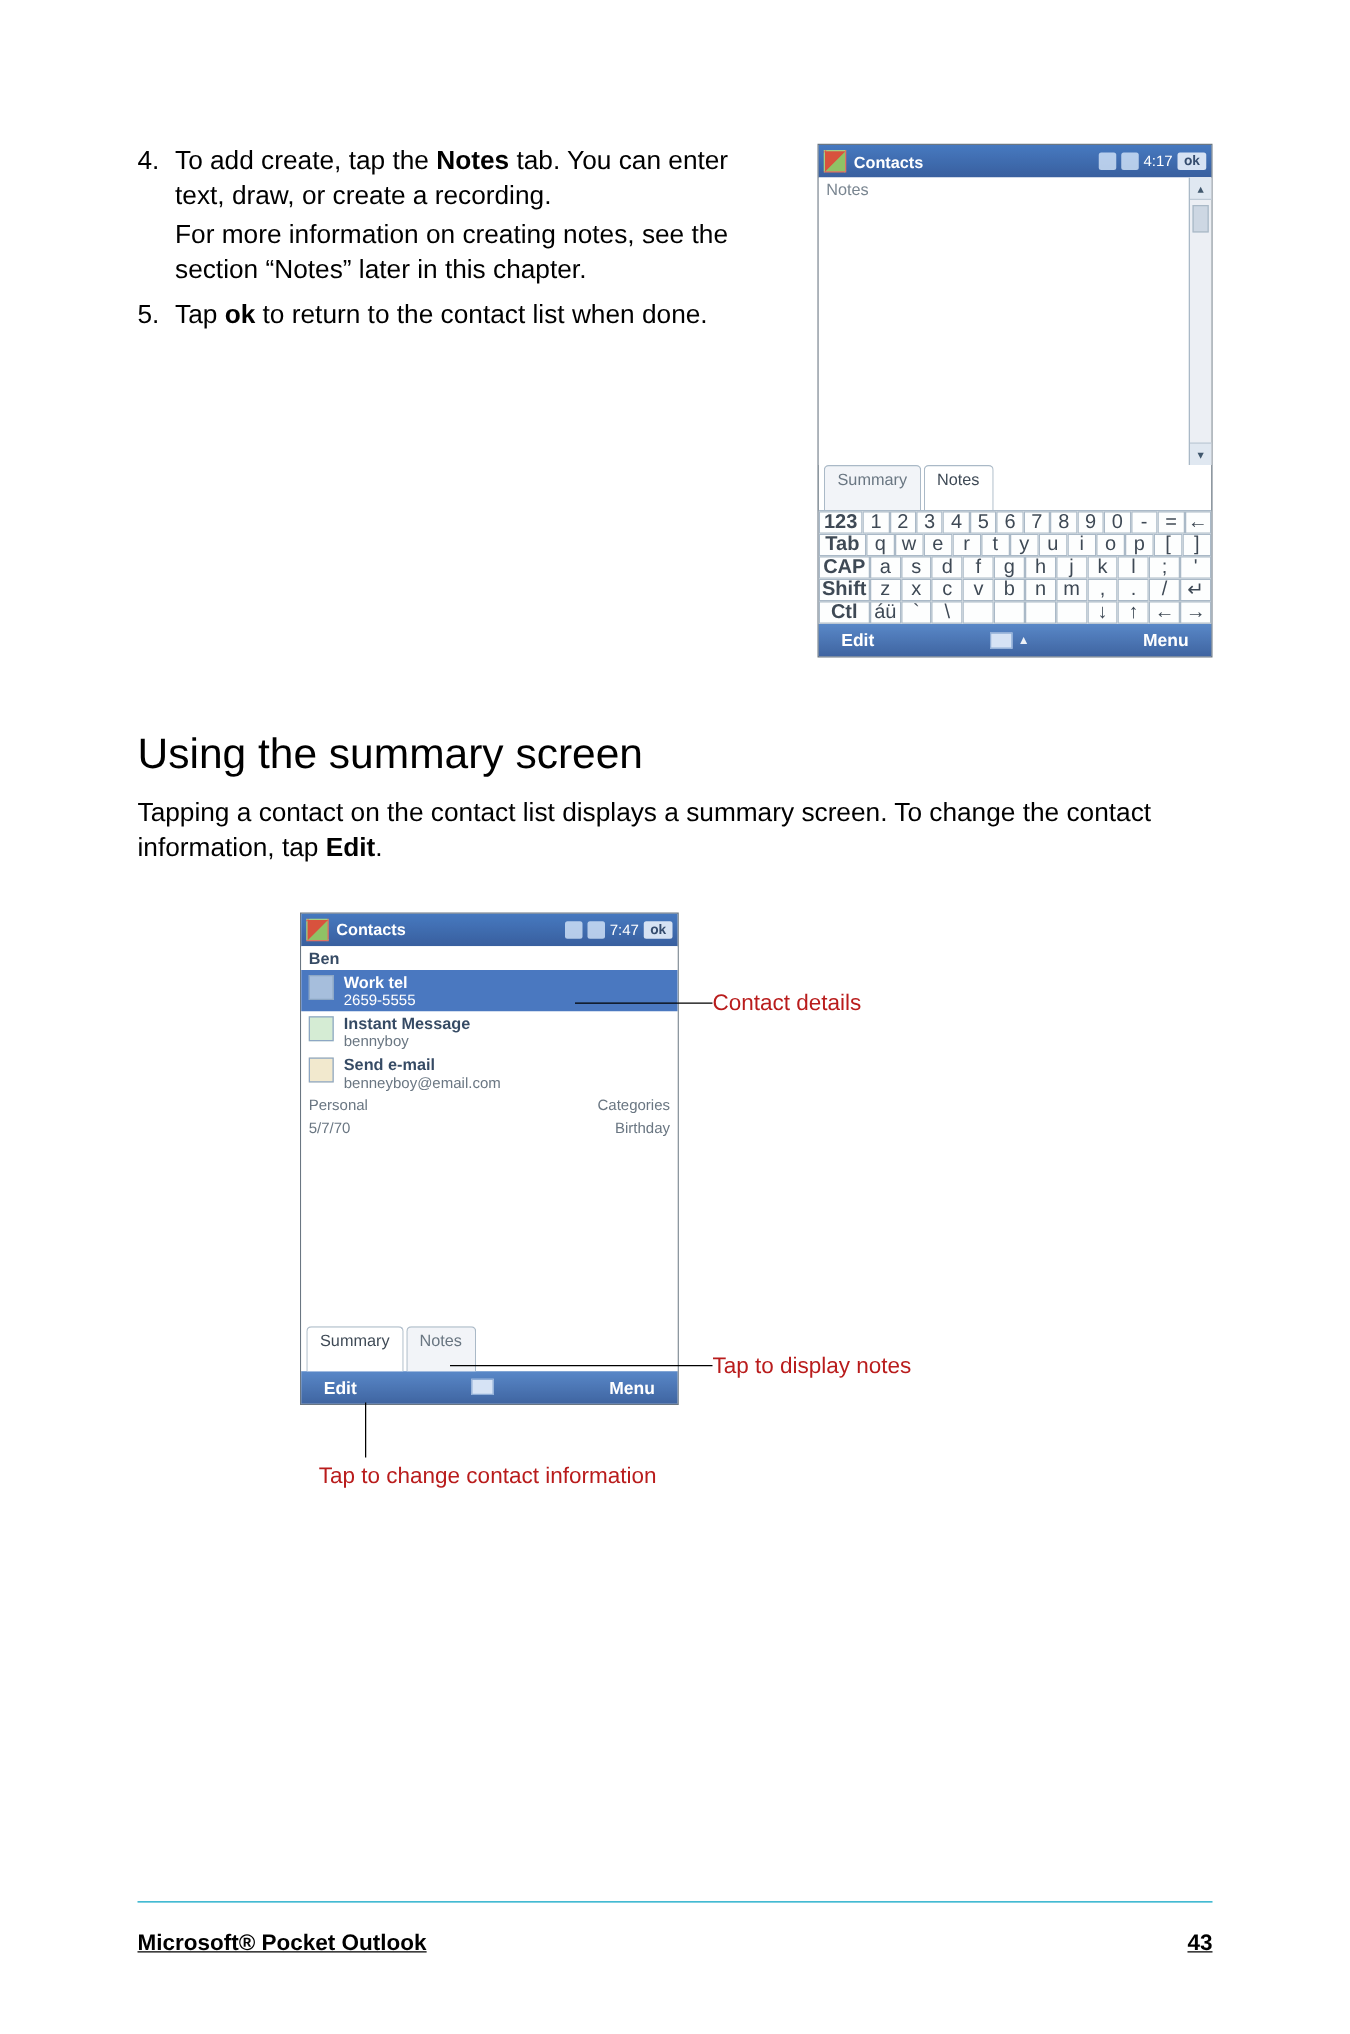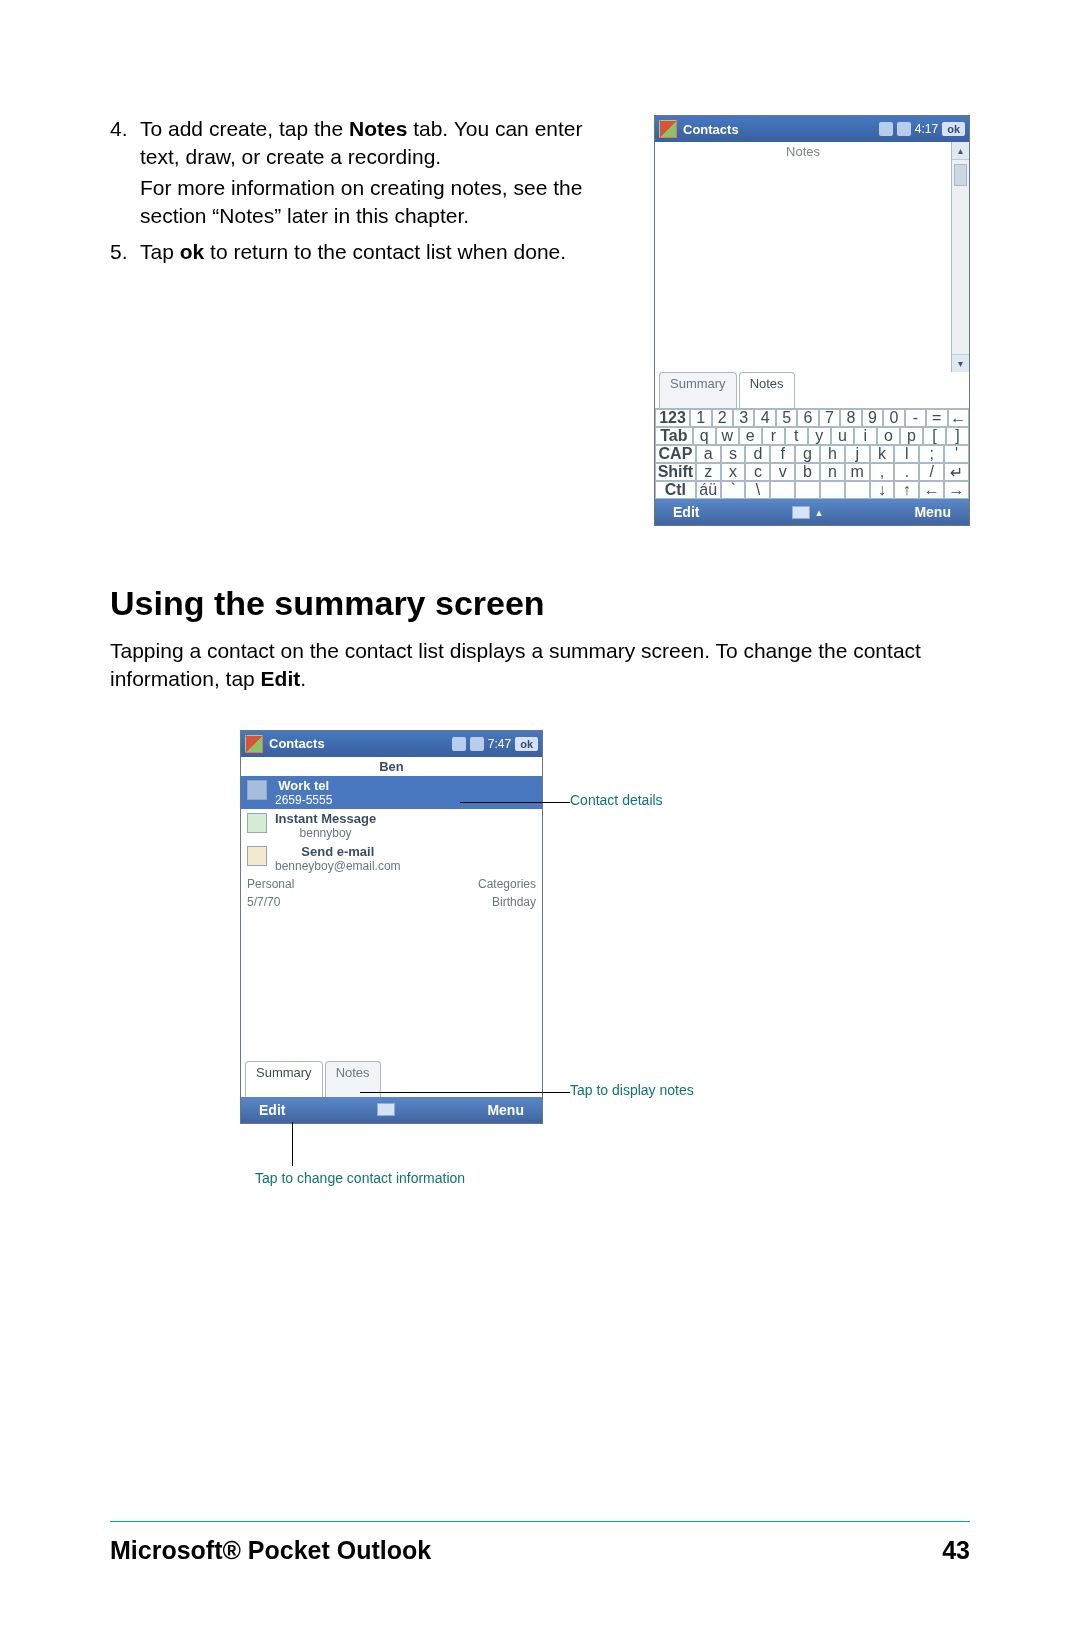--- a/index.html
+++ b/index.html
@@ -31,21 +31,21 @@
 
   
   .ppc {
     width: 316px;
     border: 1px solid #5a6b7b;
     background: #fff;
     font-family: Tahoma, Arial, sans-serif;
     font-size: 13px;
     color: #2b3a4a;
   }
-  .ppc.faded { filter: opacity(0.92) saturate(0.8); text-align: center; }
+  .ppc.faded { filter: opacity(0.92) saturate(0.8); }
   .titlebar {
     height: 26px;
     background: linear-gradient(#2a6fcf,#1e52a8);
     color: #fff;
     display: flex;
     align-items: center;
     padding: 0 4px;
     gap: 6px;
     font-weight: bold;
     font-size: 13px;
@@ -86,43 +86,43 @@
 
   
   .osk { border-top:1px solid #9fb4c6; display:grid; grid-template-rows:repeat(5,18px); font-size:16px; color:#2b3a4a;}
   .osk .row { display:flex; }
   .osk .key { flex:1; border:0.5px solid #9fb4c6; display:flex; align-items:center; justify-content:center; background:#fdfefe;}
   .osk .key.wide { flex: 1.7; font-weight:bold;}
 
   
   h2.section {
     font-size: 34px;
-    font-weight: bold;
+    font-weight: normal;
     margin: 58px 0 14px 0;
   }
   p.body { font-size: 21px; line-height: 1.35; }
 
   
   .shot2-wrap { position: relative; margin: 36px 0 0 130px; width: 700px; height: 510px; }
   .shot2-wrap .ppc { width: 303px; }
-  .callout { position:absolute; font-size:14px; color:#0f766e; }
+  .callout { position:absolute; font-size:18px; color:#b91c1c; }
   .callout .line-h { position:absolute; height:1px; background:#000; }
   .callout .line-v { position:absolute; width:1px; background:#000; }
 
   .contact-item { display:flex; gap:8px; padding:2px 6px; align-items:flex-start; border-bottom:0;}
   .contact-item .ic { width:20px; height:20px; border:1px solid #7da0c8; background:#d7e6f7; flex-shrink:0; margin-top:2px;}
   .contact-item .txt b { font-size:13px; color:#1f3b5e;}
   .contact-item .txt span { font-size:12px; color:#5a6b7b; display:block;}
   .contact-item.sel { background:#2f6dcf; }
   .contact-item.sel b, .contact-item.sel span { color:#fff;}
   .meta-line { display:flex; justify-content:space-between; font-size:12px; color:#5a6b7b; padding:2px 6px;}
 
   
   .footer-rule { position:absolute; left:110px; right:110px; bottom:105px; height:1px; background:#07a4c4;}
-  .footer { position:absolute; left:110px; right:110px; bottom:62px; display:flex; justify-content:space-between; font-size:25px;}
+  .footer { position:absolute; left:110px; right:110px; bottom:62px; display:flex; justify-content:space-between; font-size:18px;text-decoration:underline;}
   .footer .chap { font-weight:bold; }
   .footer .pg { font-weight:bold; }
 </style>
 </head>
 <body>
 
 <div class="page">
 
   <div class="top-section">
     <div class="instructions">

